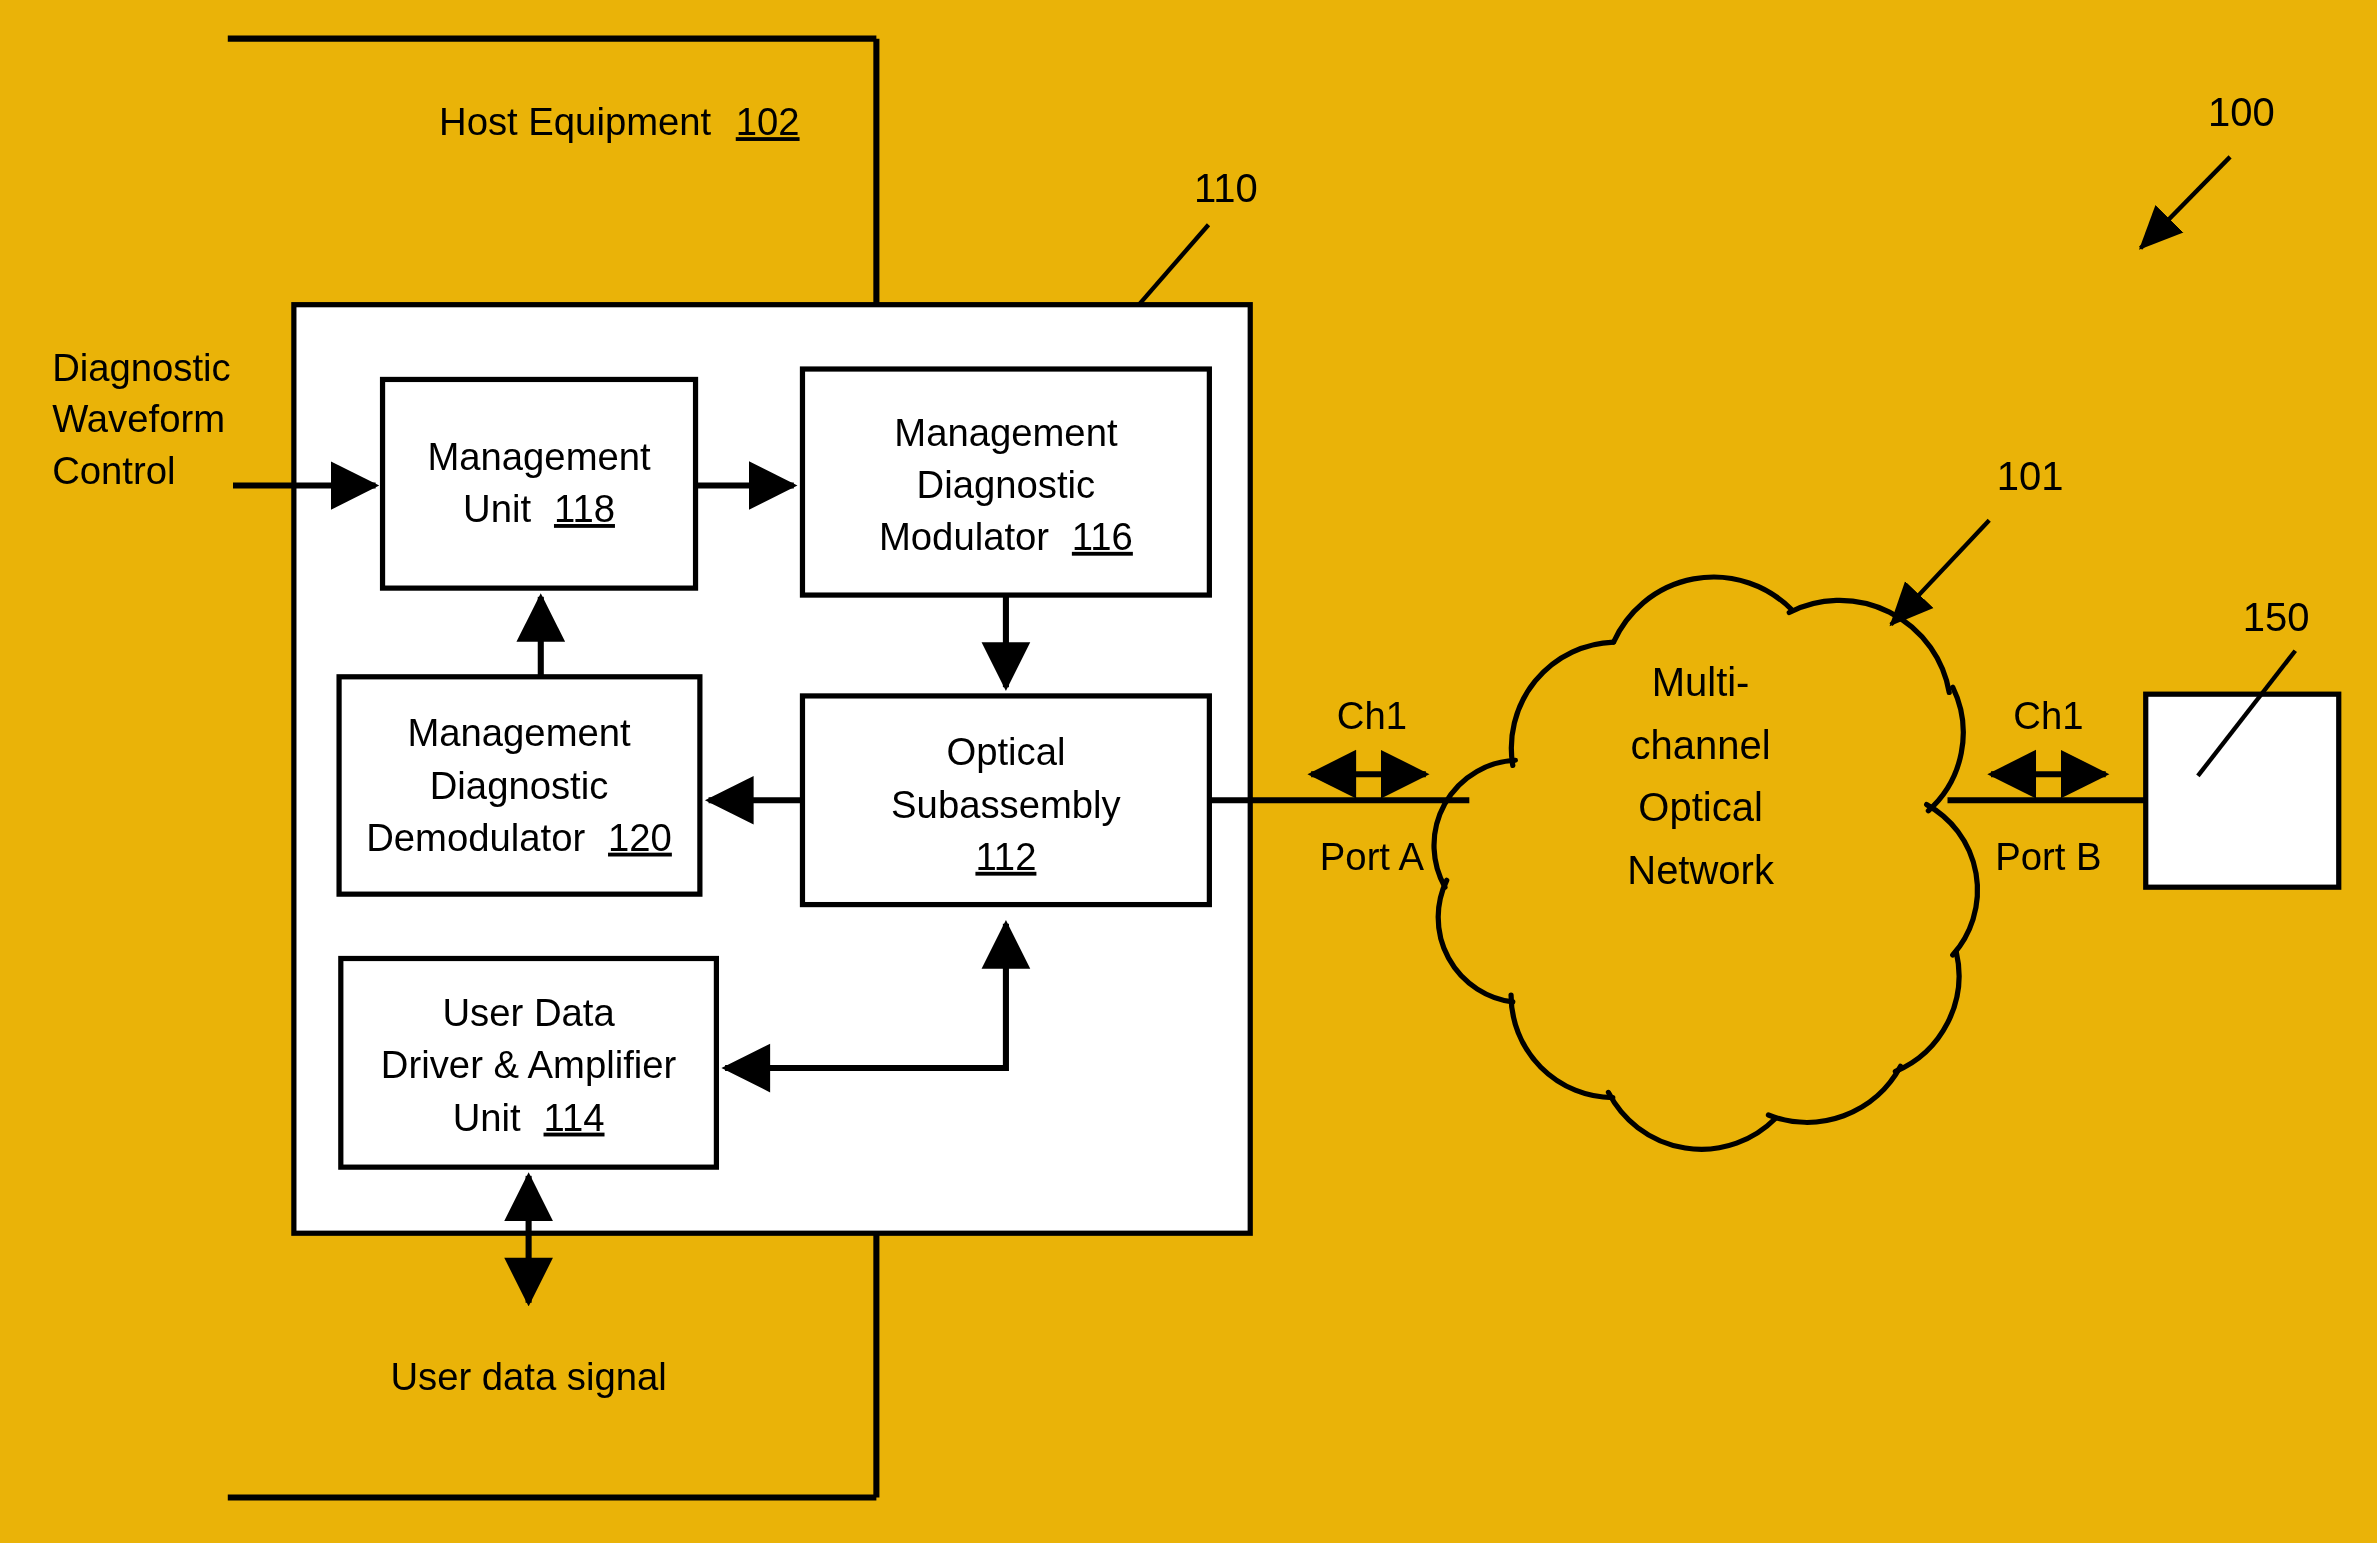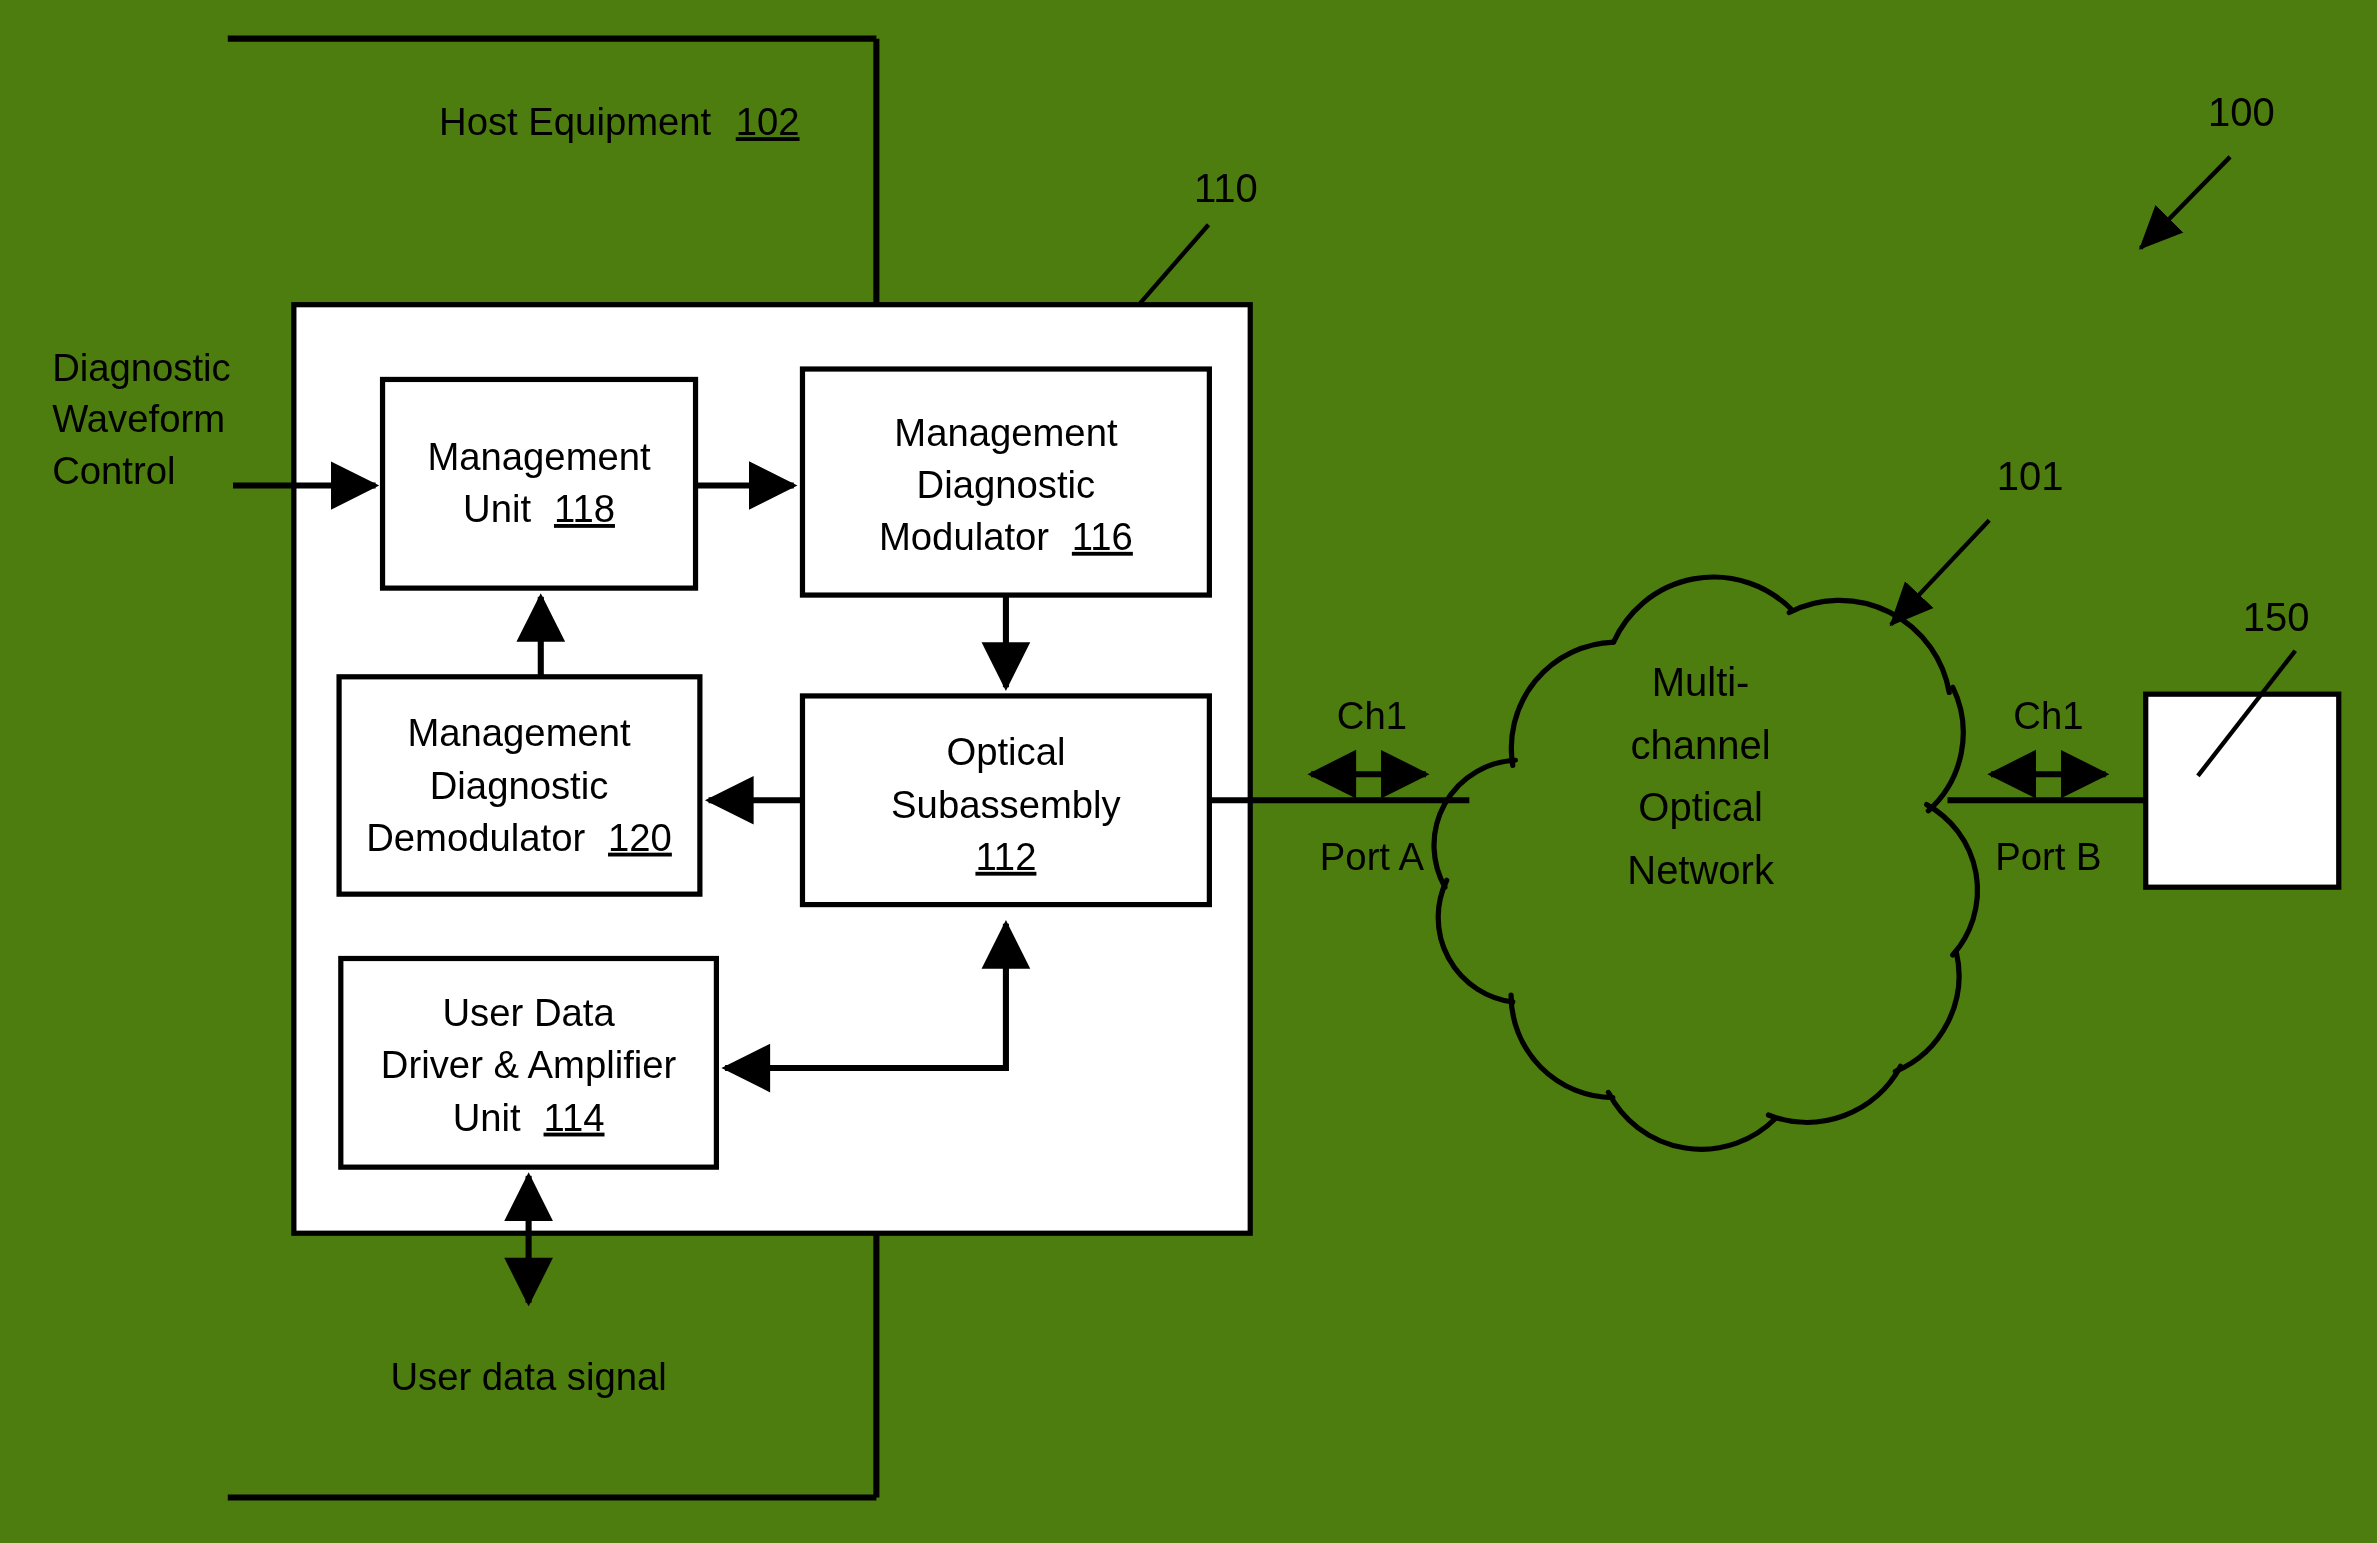--- a/index.html
+++ b/index.html
@@ -10,21 +10,21 @@
   body {
     width: 2377px;
     height: 1544px;
     font-family: "Liberation Sans", sans-serif;
     overflow: hidden;
   }
   #figure-root {
     position: relative;
     width: 2377px;
     height: 1544px;
-    background: #4d7c0f;
+    background: #eab308;
   }
   svg.diagram {
     display: block;
     width: 2377px;
     height: 1544px;
   }
   .stroke {
     fill: none;
     stroke: #000000;
     stroke-linecap: butt;

